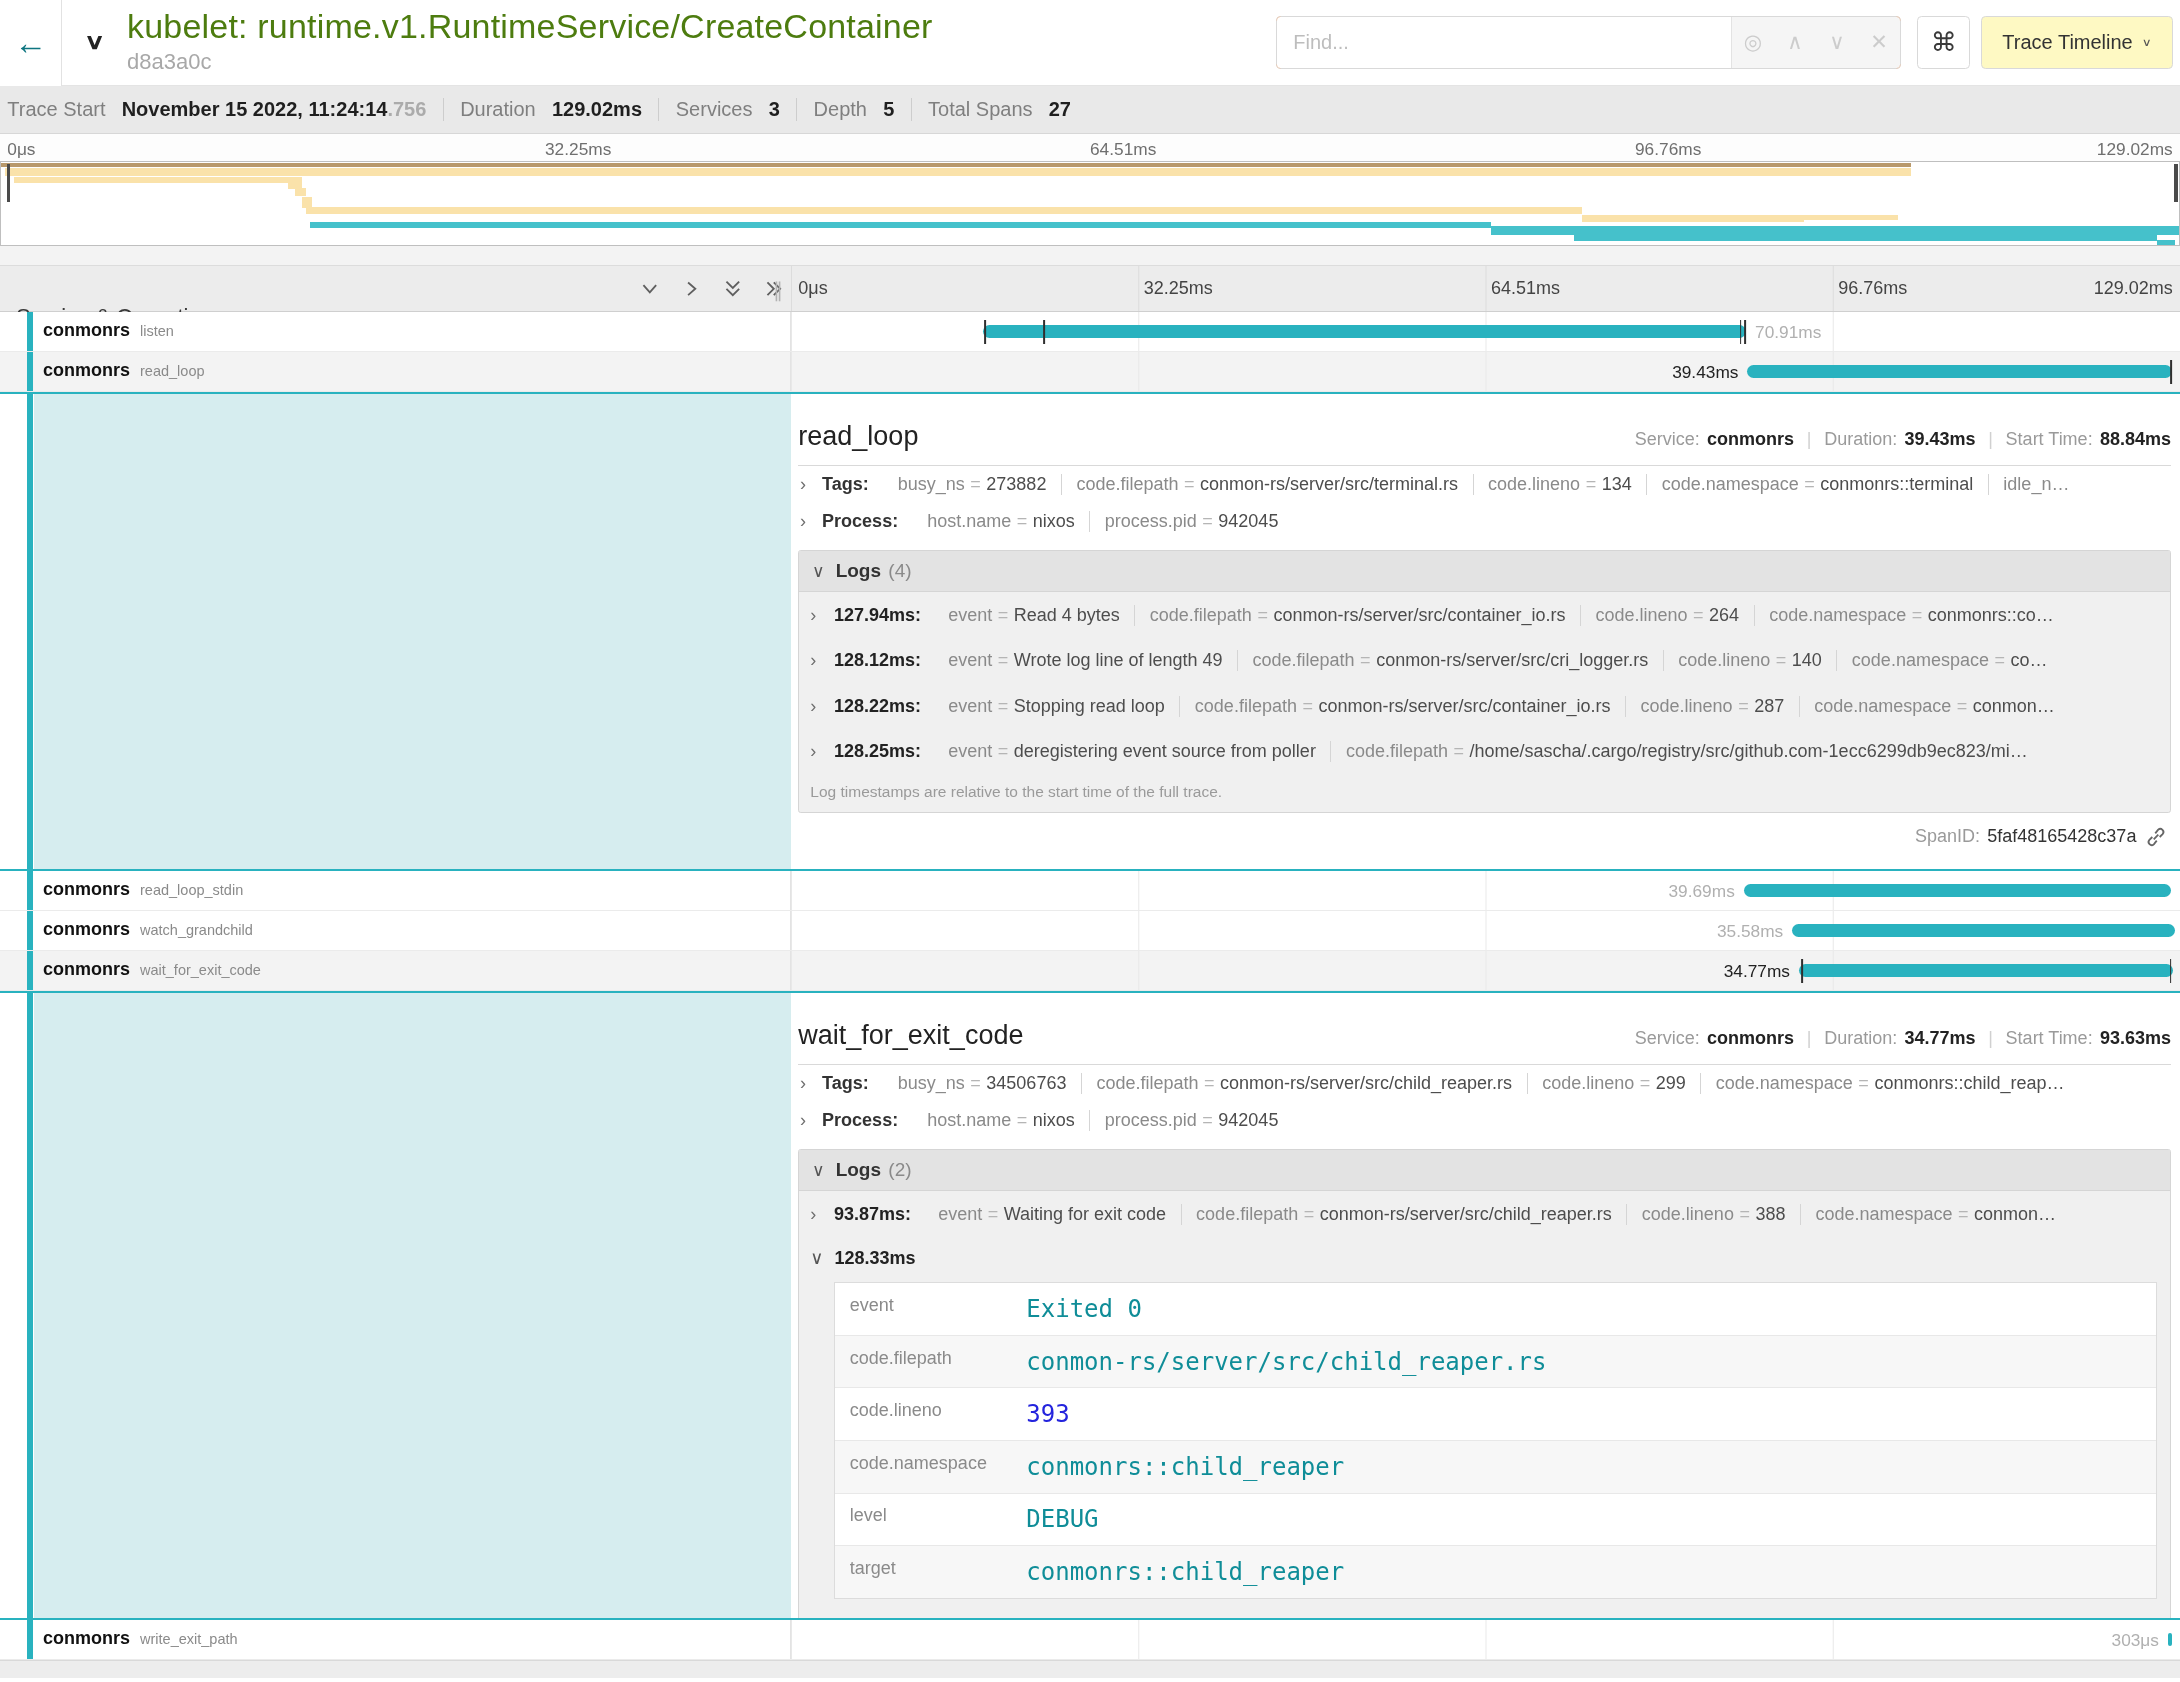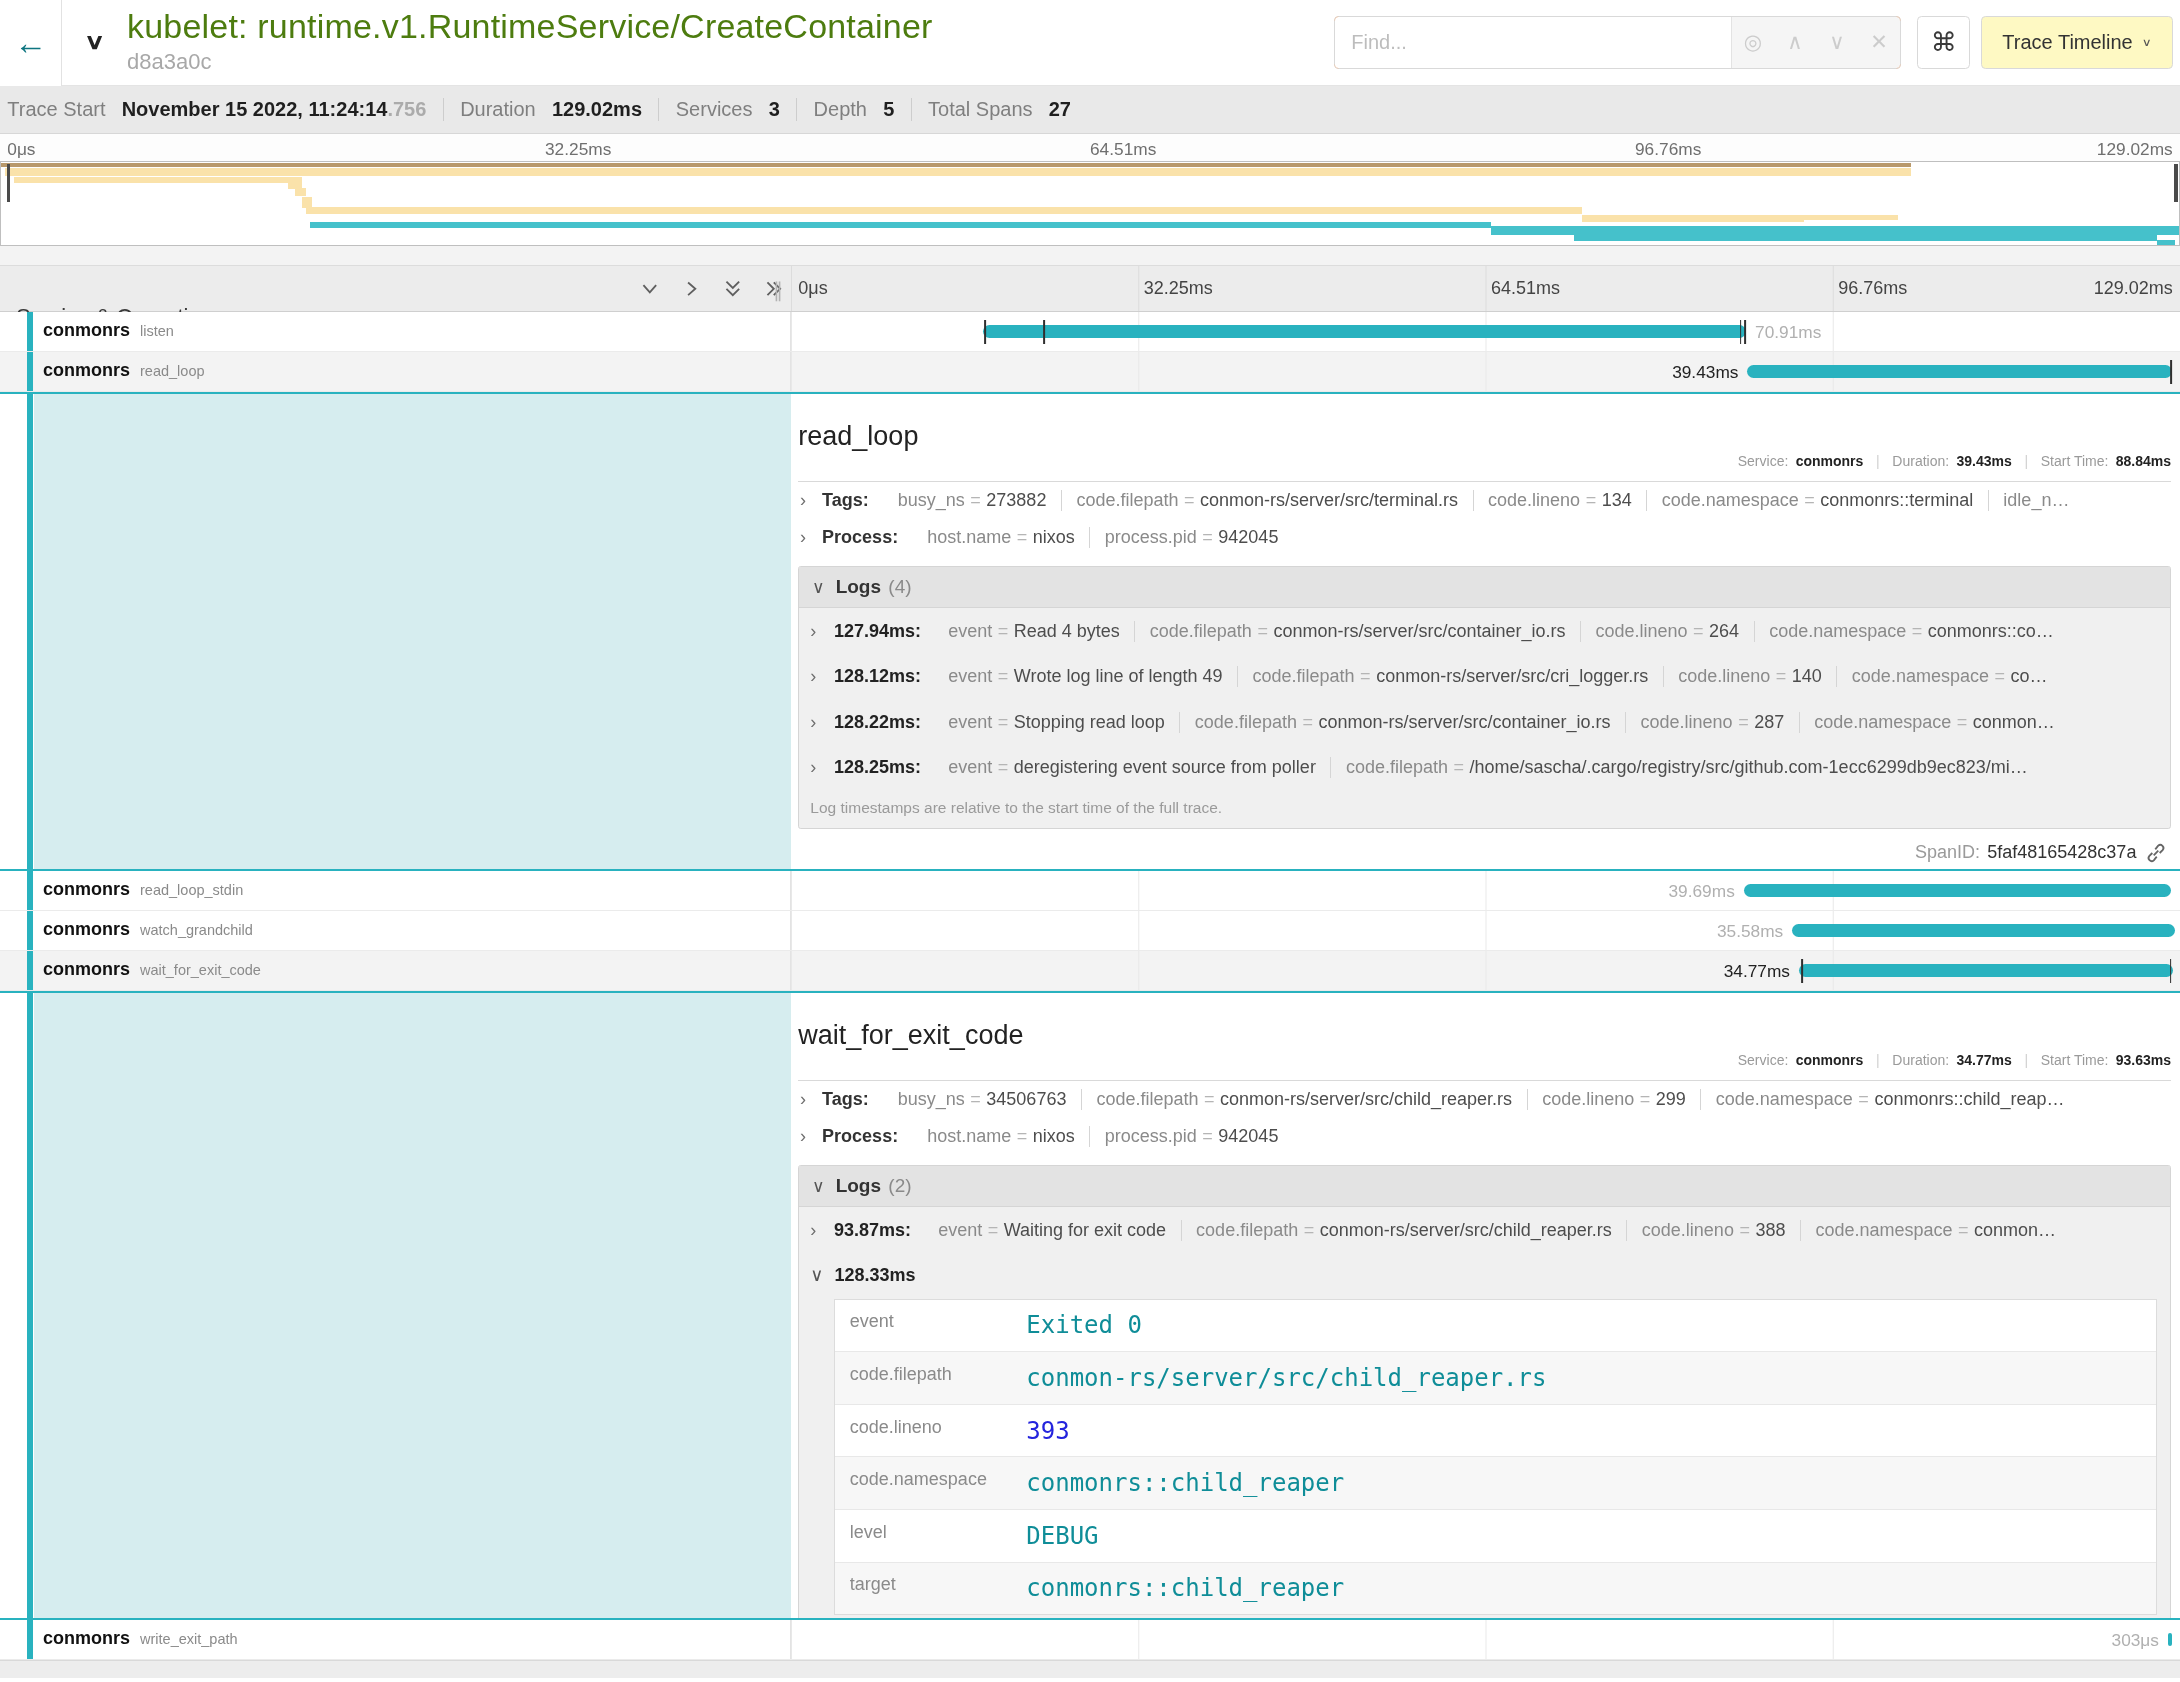--- a/index.html
+++ b/index.html
@@ -10,21 +10,21 @@
   
   .topbar { position:relative; height:86px; background:#fff; border-bottom:0.9px solid #e4e4e4; }
   .backbtn { position:absolute; left:0; top:0; width:62px; height:86px; background:#fff;
     border:none; border-right:0.9px solid #e2e2e2; font-size:33px; color:#0e7580; cursor:pointer; }
   .title-chev { position:absolute; left:84px; top:23.6px; font-size:29px; font-weight:700; color:#222;
     transform:scaleY(.75); cursor:pointer; }
   .titleblock { position:absolute; left:127px; top:7.3px; }
   .titleblock h1 { font-size:34px; font-weight:400; color:#4d7c0f; letter-spacing:0.2px; }
   .traceid { font-size:22px; color:#a8a8a8; margin-top:2.7px; }
   .findwrap { position:absolute; right:7.3px; top:15.5px; display:flex; align-items:center; }
-  .findbox { display:flex; width:567px; height:53px; border:0.9px solid #d9d9d9; border-radius:4.5px;
+  .findbox { display:flex; width:625px; height:53px; border:0.9px solid #d9d9d9; border-radius:4.5px;
     overflow:hidden; background:#f97316;margin-left:48px; }
   .findbox input { flex:1; border:none; outline:none; padding:0 16.4px; font-size:20px; color:#444;
     font-family:"Liberation Sans",sans-serif; }
   .findbox input::placeholder { color:#bdbdbd; }
   .findicons { display:flex; align-items:center; background:#f5f5f5; border-left:0.9px solid #e3e3e3; }
   .findicons span { width:42px; text-align:center; font-size:21px; color:#cccccc; cursor:default; }
   .kbdbtn { width:53px; height:53px; margin-left:16.4px; background:#fff; border:0.9px solid #d9d9d9;
     border-radius:4.5px; font-size:26px; color:#3a3a3a; cursor:pointer; }
   .viewsel { height:53px; margin-left:11px; padding:0 20px; background:#fef9c3; border:0.9px solid #d9d9d9;
     border-radius:4.5px; font-size:20px; color:#333; cursor:pointer; display:flex; align-items:center; }
@@ -73,21 +73,21 @@
   .durlabel.strong { color:#222; }
 
   
   .detail-wrap { position:relative; display:flex; overflow:hidden; }
   .detail-left { position:relative; width:791px; flex:0 0 791px; background:#fff; }
   .detail-left .cyan { position:absolute; left:34px; top:0; right:0; bottom:0; }
   .detail-main { flex:1; padding:20px 9px 16.4px 7.3px; overflow:hidden; }
   .dtitle-row { display:flex; align-items:flex-start; justify-content:space-between; padding:7.3px 0 12.7px 0;
     border-bottom:0.9px solid #d9d9d9; }
   .dtitle { font-size:27px; font-weight:500; color:#222; }
-  .dmeta { font-size:14px; display:flex; align-items:flex-end; padding-top:7.3px;margin-top:24px; }
+  .dmeta { font-size:18px; display:flex; align-items:flex-end; padding-top:7.3px; }
   .dmeta .mlabel { color:#9a9a9a; margin-right:7.3px; }
   .dmeta .mval { color:#222; font-weight:700; }
   .dmeta .msep { color:#d0d0d0; margin:0 12.7px; }
   .kvrow { display:flex; align-items:center; padding:8.2px 0 7.3px 1.8px; font-size:18px; white-space:nowrap;
     overflow:hidden; cursor:pointer; }
   .kvrow .chev { color:#6f6f6f; font-size:18px; width:22px; }
   .kvrow .kvtitle { font-weight:700; color:#333; margin-right:14.5px; }
   .kvitem { color:#4d4d4d; padding:0 14.5px; }
   .kvitem:first-of-type { padding-left:0; }
   .kvitem + .kvitem { border-left:0.9px solid #d5d5d5;text-align:center; }

